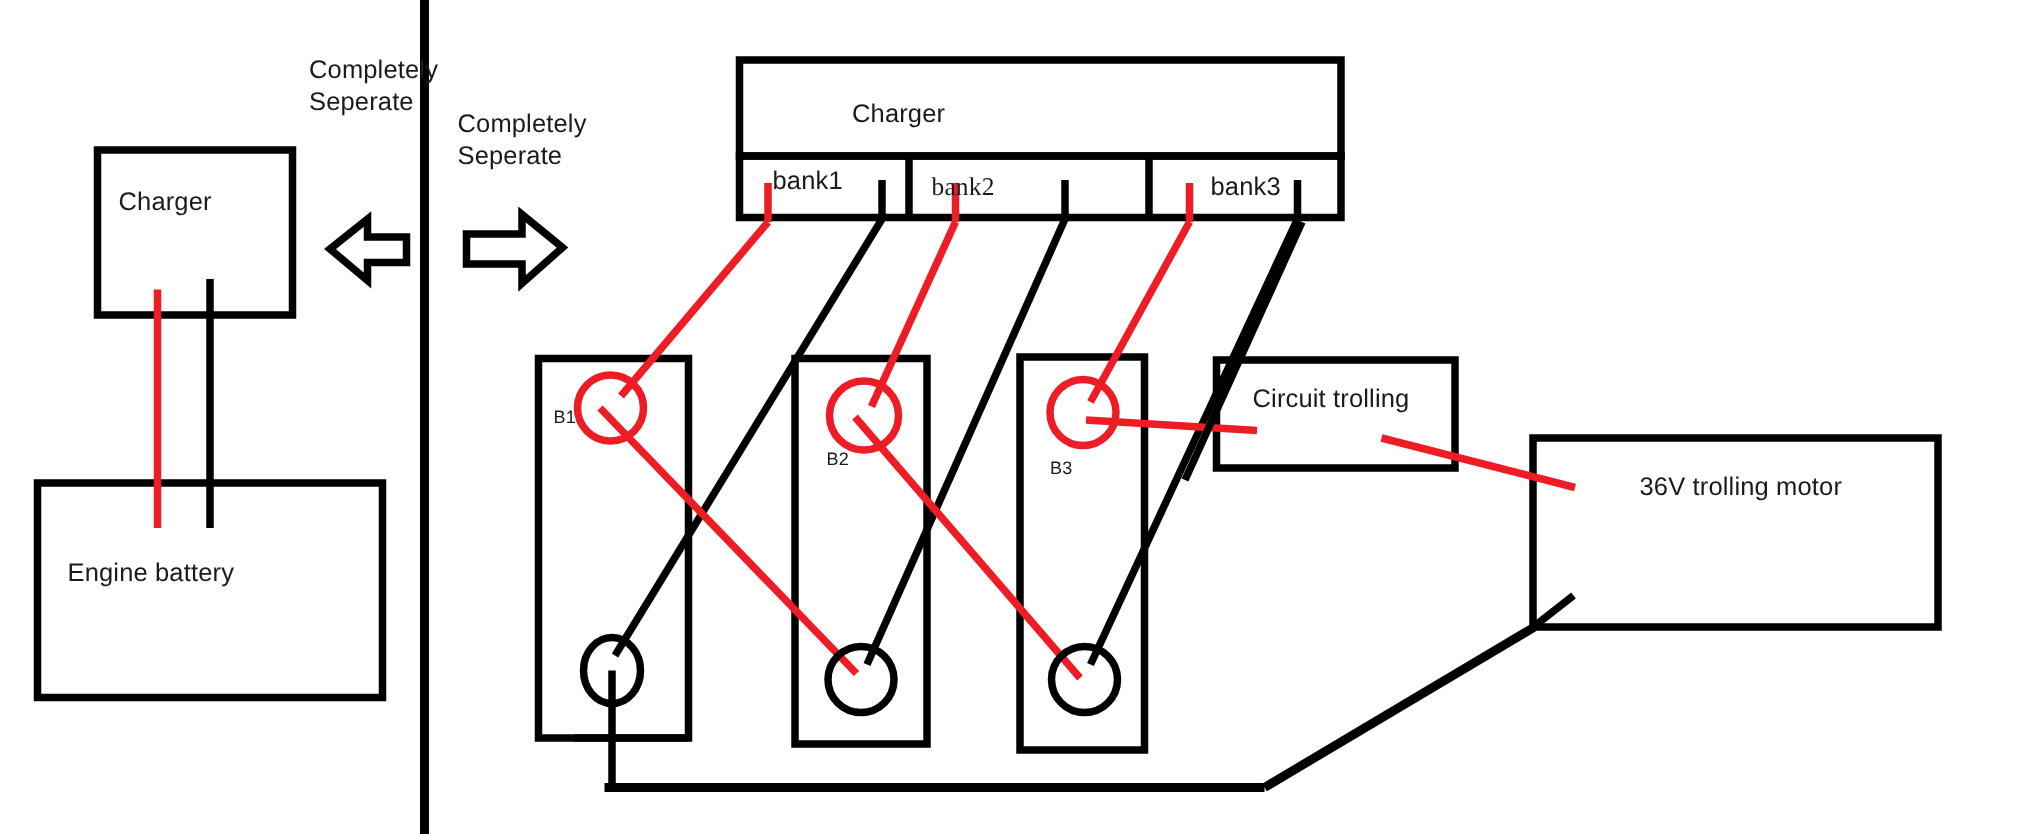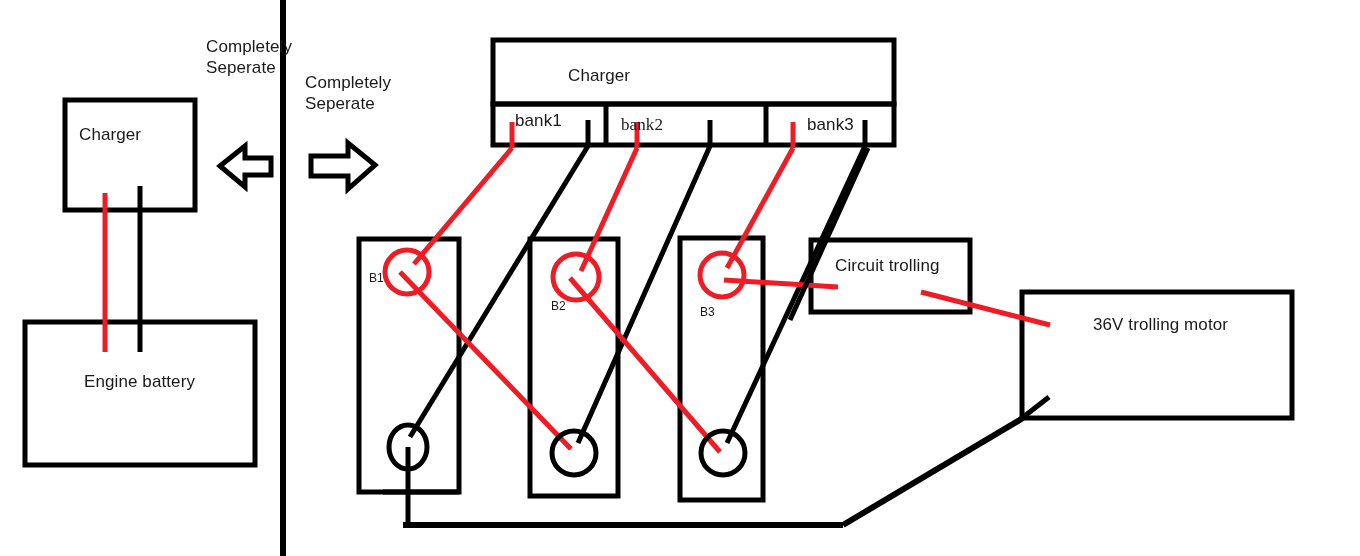--- a/index.html
+++ b/index.html
@@ -106,21 +106,21 @@
 </svg>
 
 <div class="lbl two" style="left:206px;top:36px;">Completely
 Seperate</div>
 
 <div class="lbl two" style="left:305px;top:72px;">Completely
 Seperate</div>
 
 <div class="lbl" style="left:79px;top:125px;">Charger</div>
 
-<div class="lbl" style="left:45px;top:372px;margin-left:39px;">Engine battery</div>
+<div class="lbl" style="left:45px;top:372px;">Engine battery</div>
 
 <div class="lbl" style="left:568px;top:66px;">Charger</div>
 
 <div class="lbl" style="left:504px;top:111px;margin-left:11px;">bank1</div>
 <div class="lbl" style="left:621px;top:115px;font-family:Liberation Serif, serif;">bank2</div>
 <div class="lbl" style="left:807px;top:115px;">bank3</div>
 
 <div class="lbl small" style="left:369px;top:269px;">B1</div>
 <div class="lbl small" style="left:551px;top:297px;">B2</div>
 <div class="lbl small" style="left:700px;top:303px;">B3</div>

